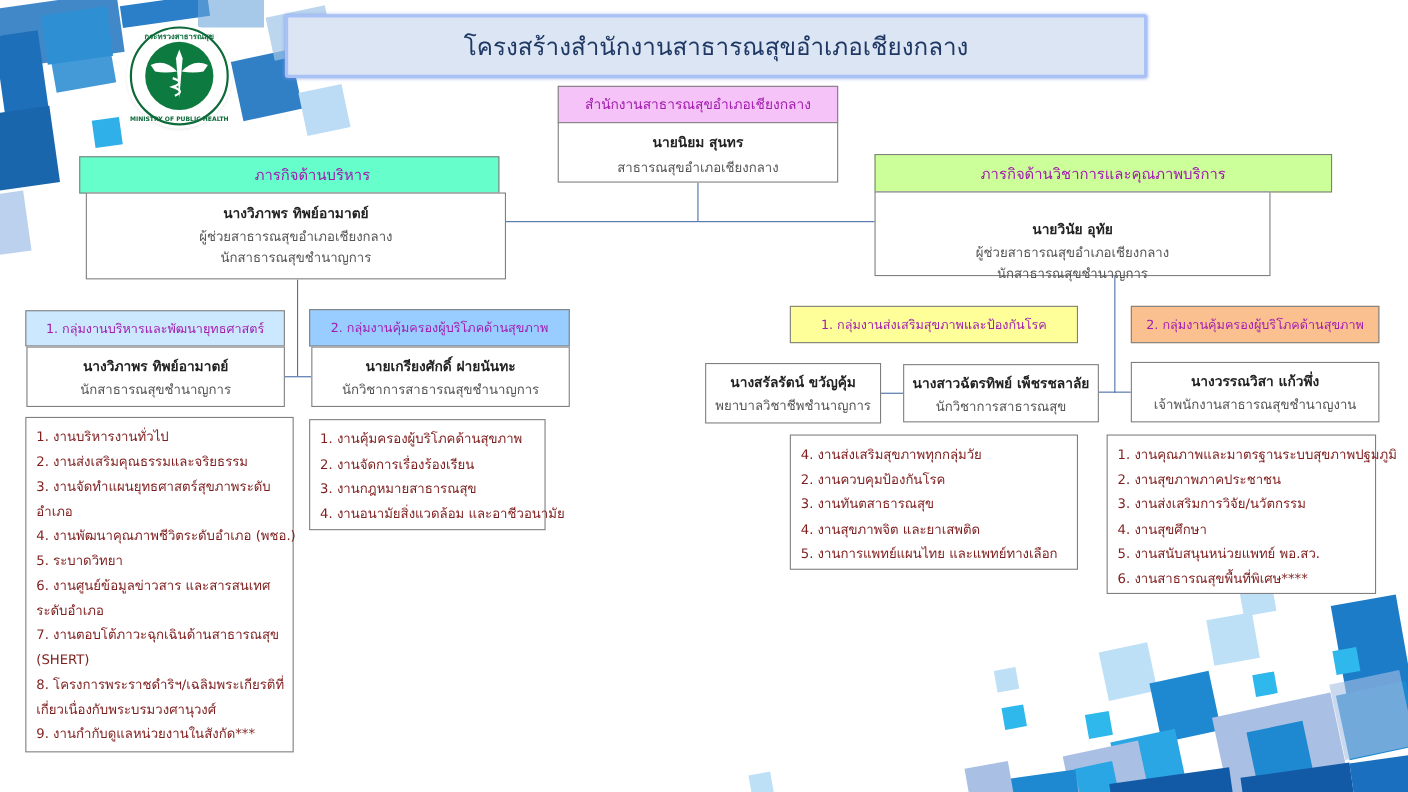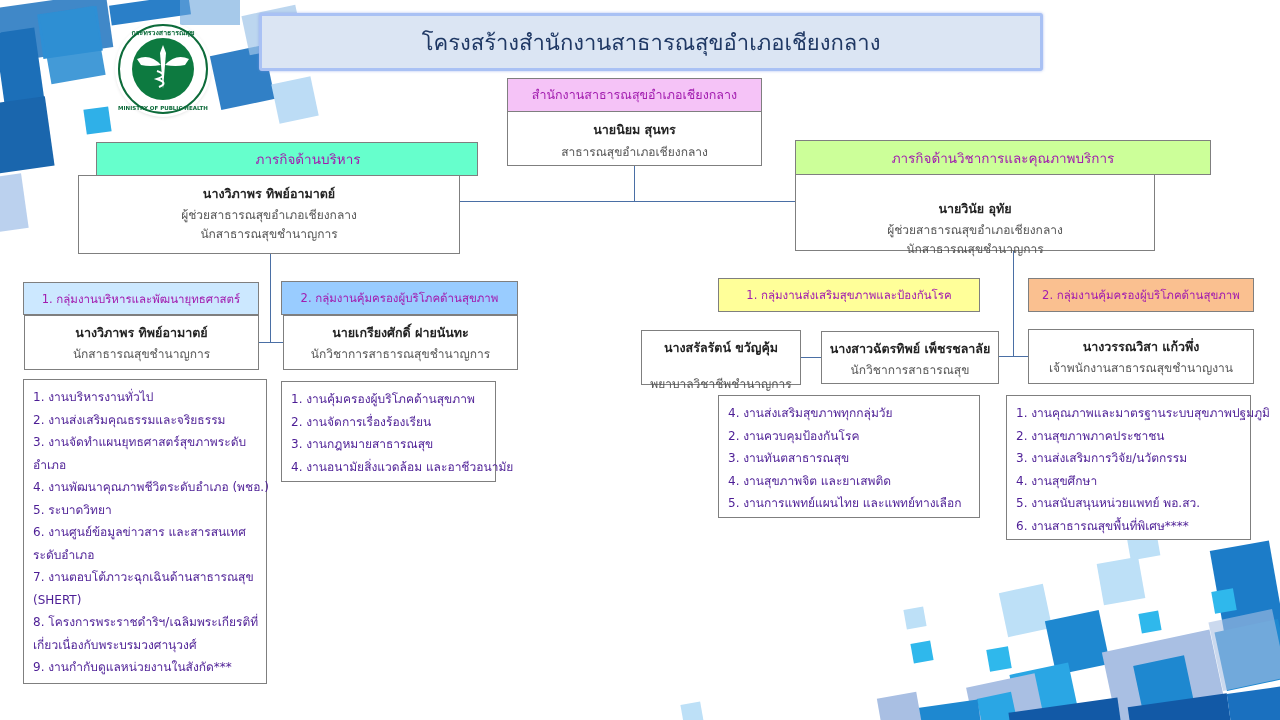--- a/index.html
+++ b/index.html
@@ -20,21 +20,21 @@
     box-shadow:0 0 3px rgba(120,150,230,.6);
   }
   .box { background:#fff; border:1px solid #7f7f7f; text-align:center; }
   .hdr {
     border:1px solid #7f7f7f; display:flex; align-items:center; justify-content:center;
     font-size:12.5px; color:#a21caf;
   }
   .hdr-big { font-size:13.5px; }
   .name { font-weight:bold; font-size:12.5px; color:#222; }
   .pos { font-size:12px; color:#555; line-height:19px; }
-  .list { background:#fff; border:1px solid #7f7f7f; padding:6px 9px; font-size:12px; color:#4c1d95; line-height:22.5px; }
+  .list { background:#fff; border:1px solid #7f7f7f; padding:6px 9px; font-size:12px; color:#7f1d1d; line-height:22.5px; }
   .list div { white-space:nowrap; }
   .line { position:absolute; background:#4a6fa5; }
   .logo {
     left:117px; top:23px; width:92px; height:92px; border-radius:50%;
     background:#fff; box-shadow:0 0 0 2px #fff, 0 1px 4px rgba(0,0,0,.25);
   }
 </style>
 </head>
 <body>
 
@@ -102,21 +102,21 @@
 <div class="line" style="left:1013px;top:251px;width:1px;height:106px;"></div>
 <div class="line" style="left:998px;top:356px;width:30px;height:1px;"></div>
 <div class="line" style="left:800px;top:357px;width:22px;height:1px;"></div>
 
 <div class="abs hdr hdr-big" style="left:507px;top:78px;width:255px;height:34px;background:#f5c3f7;font-size:12.5px;">สำนักงานสาธารณสุขอำเภอเชียงกลาง</div>
 <div class="abs box" style="left:507px;top:111px;width:255px;height:55px;padding-top:8px;">
   <div class="name">นายนิยม  สุนทร</div>
   <div class="pos" style="margin-top:3px;">สาธารณสุขอำเภอเชียงกลาง</div>
 </div>
 
-<div class="abs hdr hdr-big" style="left:96px;top:142px;width:382px;height:34px;background:#66ffcc;padding-left:42px;">ภารกิจด้านบริหาร</div>
+<div class="abs hdr hdr-big" style="left:72px;top:142px;width:382px;height:34px;background:#66ffcc;padding-left:42px;">ภารกิจด้านบริหาร</div>
 <div class="abs box" style="left:78px;top:175px;width:382px;height:79px;padding-top:8px;">
   <div class="name">นางวิภาพร  ทิพย์อามาตย์</div>
   <div class="pos" style="margin-top:2px;">ผู้ช่วยสาธารณสุขอำเภอเชียงกลาง</div>
   <div class="pos">นักสาธารณสุขชำนาญการ</div>
 </div>
 
 <div class="abs hdr hdr-big" style="left:795px;top:140px;width:416px;height:35px;background:#ccff99;">ภารกิจด้านวิชาการและคุณภาพบริการ</div>
 <div class="abs box" style="left:795px;top:174px;width:360px;height:77px;padding-top:24px;">
   <div class="name">นายวินัย  อุทัย</div>
   <div class="pos" style="margin-top:2px;">ผู้ช่วยสาธารณสุขอำเภอเชียงกลาง</div>
@@ -152,21 +152,21 @@
 <div class="abs list" style="left:281px;top:381px;width:215px;height:101px;">
   <div>1. งานคุ้มครองผู้บริโภคด้านสุขภาพ</div>
   <div>2. งานจัดการเรื่องร้องเรียน</div>
   <div>3. งานกฎหมายสาธารณสุข</div>
   <div>4. งานอนามัยสิ่งแวดล้อม และอาชีวอนามัย</div>
 </div>
 
 <div class="abs hdr" style="left:718px;top:278px;width:262px;height:34px;background:#ffff99;font-size:11.5px;">1. กลุ่มงานส่งเสริมสุขภาพและป้องกันโรค</div>
 <div class="abs box" style="left:641px;top:330px;width:160px;height:55px;padding-top:7px;">
   <div class="name">นางสรัลรัตน์  ขวัญคุ้ม</div>
-  <div class="pos" style="margin-top:17px;">พยาบาลวิชาชีพชำนาญการ</div>
+  <div class="pos" style="margin-top:2px;">พยาบาลวิชาชีพชำนาญการ</div>
 </div>
 <div class="abs box" style="left:821px;top:331px;width:178px;height:53px;padding-top:7px;">
   <div class="name">นางสาวฉัตรทิพย์ เพ็ชรชลาลัย</div>
   <div class="pos" style="margin-top:2px;">นักวิชาการสาธารณสุข</div>
 </div>
 <div class="abs list" style="left:718px;top:395px;width:262px;height:123px;">
   <div>4. งานส่งเสริมสุขภาพทุกกลุ่มวัย</div>
   <div>2. งานควบคุมป้องกันโรค</div>
   <div>3. งานทันตสาธารณสุข</div>
   <div>4. งานสุขภาพจิต และยาเสพติด</div>

